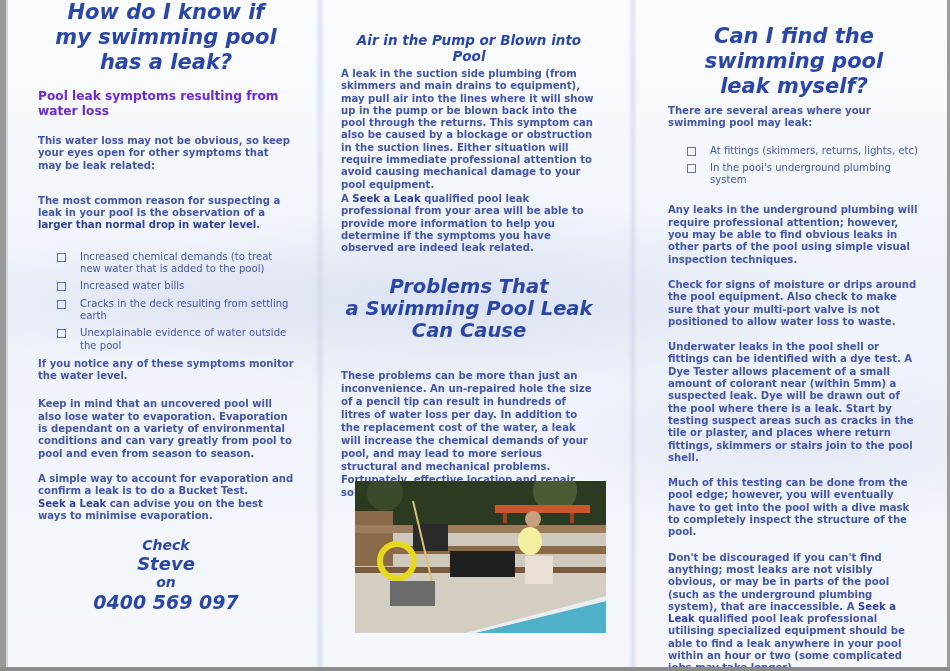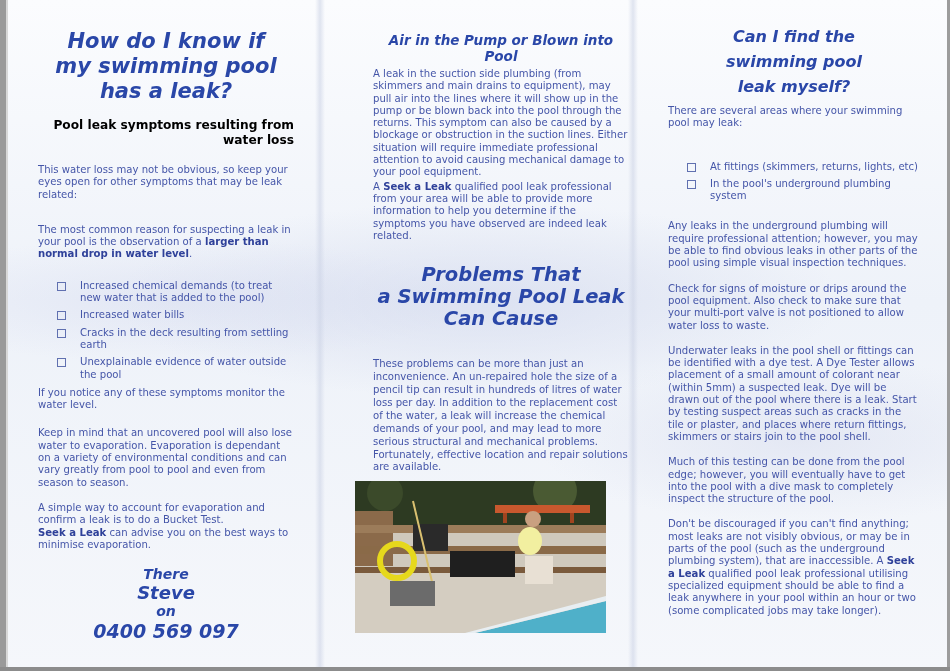--- a/index.html
+++ b/index.html
@@ -16,29 +16,29 @@
       radial-gradient(ellipse 380px 120px at 800px 440px, rgba(215,220,238,0.5), rgba(255,255,255,0) 70%),
       linear-gradient(180deg, #fbfcfe 0%, #eef2f9 45%, #f5f7fb 100%);
   }
   .edge-left { position:absolute; left:0; top:0; width:6px; height:671px; background:#9a9a9a; }
   .edge-left-inner { position:absolute; left:6px; top:0; width:2px; height:671px; background:#d8d8d8; }
   .edge-bottom { position:absolute; left:0; bottom:0; width:950px; height:4px; background:#8c8c8c; }
   .edge-right { position:absolute; right:0; top:0; width:3px; height:671px; background:#9c9c9c; }
   .fold { position:absolute; top:0; width:10px; height:667px; background:linear-gradient(90deg, rgba(220,225,238,0), rgba(205,212,230,0.6), rgba(220,225,238,0)); }
   .panel { position:absolute; top:0; height:667px; color:#3a4c9e; }
   .p1 { left:38px; width:256px; }
-  .p2 { left:373px; width:256px; }
+  .p2 { left:341px; width:256px; }
   .p3 { left:668px; width:252px; }
   .title {
     font-family:"DejaVu Sans", sans-serif; font-weight:bold; font-style:italic;
     color:#2a47a8; text-align:center; margin:0;
   }
-  .p1 .title { font-size:21px; line-height:25px; padding-top:29px; }
-  .sub { font-weight:bold; font-size:12.2px; line-height:15px; text-align:right; color:#000000; margin:14px 0 0; }
-  .txt { font-size:10.1px; line-height:12.3px; color:#4455a8; margin:0; }
+  .p1 .title { font-size:21px; line-height:25px; }
+  .sub { font-weight:bold; font-size:12.2px; line-height:15px; text-align:left; color:#6d28d9; margin:14px 0 0; }
+  .txt { font-size:10.1px; line-height:12.3px; color:#4455a8; margin:0;font-weight:bold; }
   .txt b { color:#2f419a; }
   ul.checks { list-style:none; margin:0; padding:0; }
   ul.checks li { position:relative; font-size:10.1px; line-height:12.3px; color:#4455a8; padding-left:42px; margin-bottom:5px; }
   ul.checks li .box {
     position:absolute; left:19px; top:2px; width:7px; height:7px; border:1px solid #6070b0;
   }
   .call { text-align:center; font-weight:bold; font-style:italic; color:#2a47a8; }
   .photo { position:absolute; left:355px; top:481px; width:251px; height:152px; overflow:hidden; }
 </style>
 </head>
@@ -61,21 +61,21 @@
     <li><span class="box"></span><span>Increased chemical demands (to treat new water that is added to the pool)</span></li>
     <li><span class="box"></span><span>Increased water bills</span></li>
     <li><span class="box"></span><span>Cracks in the deck resulting from settling earth</span></li>
     <li><span class="box"></span><span>Unexplainable evidence of water outside the pool</span></li>
   </ul>
   <p class="txt" style="margin-top:6px">If you notice any of these symptoms monitor the water level.</p>
   <p class="txt" style="margin-top:16px">Keep in mind that an uncovered pool will also lose water to evaporation. Evaporation is dependant on a variety of environmental conditions and can vary greatly from pool to pool and even from season to season.</p>
   <p class="txt" style="margin-top:13px">A simple way to account for evaporation and confirm a leak is to do a Bucket Test.</p>
   <p class="txt"><b>Seek a Leak</b><span> can advise you on the best ways to minimise evaporation.</span></p>
   <div class="call" style="margin-top:15px">
-    <div style="font-size:14px;line-height:17px">There</div>
+    <div style="font-size:14px;line-height:17px">Check</div>
     <div style="font-size:18px;line-height:20px">Steve</div>
     <div style="font-size:14px;line-height:17px">on</div>
     <div style="font-size:19px;line-height:22px">0400 569 097</div>
   </div>
 </div>
 
 <div class="panel p2">
   <h2 class="title" style="font-size:13.5px;line-height:16px;padding-top:32px">Air in the Pump or Blown into Pool</h2>
   <p class="txt" style="margin-top:4px">A leak in the suction side plumbing (from skimmers and main drains to equipment), may pull air into the lines where it will show up in the pump or be blown back into the pool through the returns. This symptom can also be caused by a blockage or obstruction in the suction lines. Either situation will require immediate professional attention to avoid causing mechanical damage to your pool equipment.</p>
   <p class="txt" style="margin-top:2px"><span>A </span><b>Seek a Leak</b><span> qualified pool leak professional from your area will be able to provide more information to help you determine if the symptoms you have observed are indeed leak related.</span></p>
@@ -108,27 +108,27 @@
     <rect x="35" y="100" width="45" height="25" fill="#6b6b6b"></rect>
     <ellipse cx="175" cy="60" rx="12" ry="14" fill="#f2efa0"></ellipse>
     <circle cx="178" cy="38" r="8" fill="#c9a080"></circle>
     <rect x="170" y="75" width="28" height="28" fill="#e8e0d4"></rect>
     <polygon points="120,152 251,120 251,152" fill="#4fb0c9"></polygon>
     <polygon points="110,152 251,115 251,120 120,152" fill="#e8eef2"></polygon>
   </svg>
 </div>
 
 <div class="panel p3">
-  <h1 class="title" style="font-size:16px;line-height:25px;padding-top:24px">
+  <h1 class="title" style="font-size:21px;line-height:25px;padding-top:24px">
     <span>Can I find the</span><br>
     <span>swimming pool</span><br>
     <span>leak myself?</span>
   </h1>
   <p class="txt" style="margin-top:6px">There are several areas where your swimming pool may leak:</p>
-  <ul class="checks" style="margin-top:31px">
+  <ul class="checks" style="margin-top:15px">
     <li><span class="box"></span><span>At fittings (skimmers, returns, lights, etc)</span></li>
     <li><span class="box"></span><span>In the pool's underground plumbing system</span></li>
   </ul>
   <p class="txt" style="margin-top:18px">Any leaks in the underground plumbing will require professional attention; however, you may be able to find obvious leaks in other parts of the pool using simple visual inspection techniques.</p>
   <p class="txt" style="margin-top:13px">Check for signs of moisture or drips around the pool equipment. Also check to make sure that your multi-port valve is not positioned to allow water loss to waste.</p>
   <p class="txt" style="margin-top:13px">Underwater leaks in the pool shell or fittings can be identified with a dye test. A Dye Tester allows placement of a small amount of colorant near (within 5mm) a suspected leak. Dye will be drawn out of the pool where there is a leak. Start by testing suspect areas such as cracks in the tile or plaster, and places where return fittings, skimmers or stairs join to the pool shell.</p>
   <p class="txt" style="margin-top:13px">Much of this testing can be done from the pool edge; however, you will eventually have to get into the pool with a dive mask to completely inspect the structure of the pool.</p>
   <p class="txt" style="margin-top:13px"><span>Don't be discouraged if you can't find anything; most leaks are not visibly obvious, or may be in parts of the pool (such as the underground plumbing system), that are inaccessible. A </span><b>Seek a Leak</b><span> qualified pool leak professional utilising specialized equipment should be able to find a leak anywhere in your pool within an hour or two (some complicated jobs may take longer).</span></p>
 </div>
 

